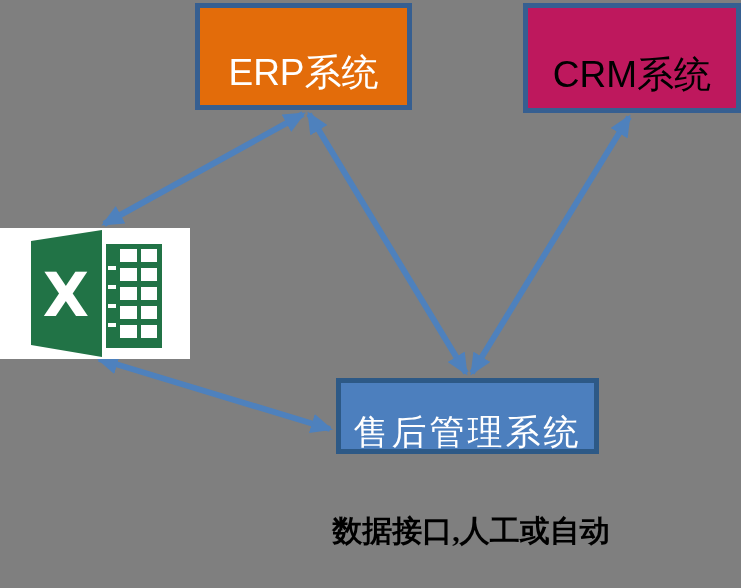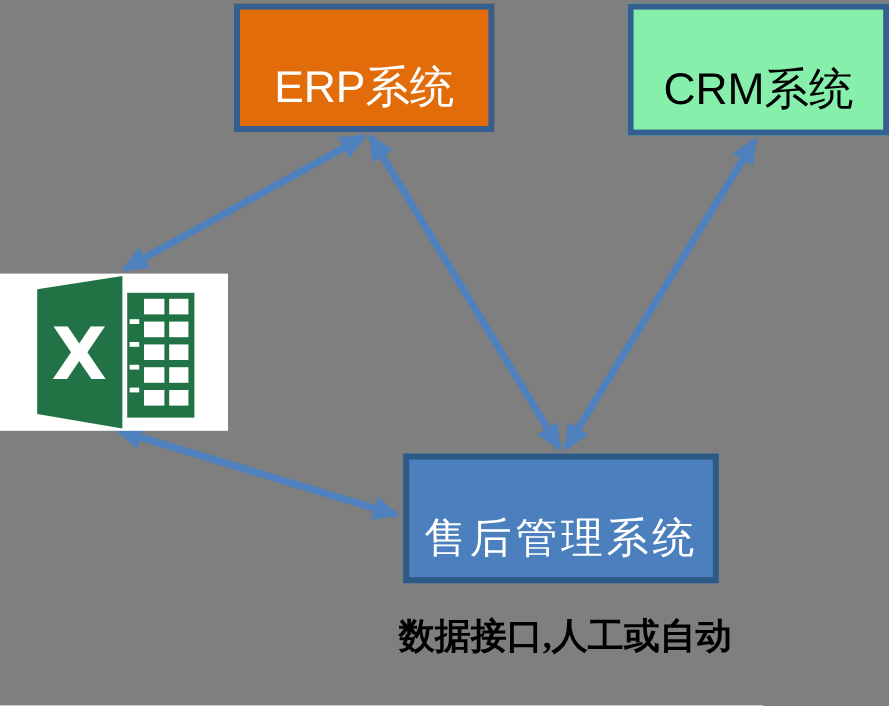--- a/index.html
+++ b/index.html
@@ -39,21 +39,21 @@
     width: 217px; height: 107px;
     font-size: 37px;
   }
   #node-crm {
     left: 523px; top: 3px;
     width: 218px; height: 110px;
     font-size: 37px;
   }
   #node-aftersales {
     left: 336px; top: 378px;
-    width: 263px; height: 108px;
+    width: 263px; height: 76px;
     font-family: "Liberation Serif", serif;
     font-size: 35px;
     letter-spacing: 3px;
   }
   #excel-wrap {
     position: absolute;
     left: 0; top: 228px;
     width: 190px; height: 131px;
     background: #ffffff;
   }
@@ -87,21 +87,21 @@
       <line x1="303" y1="114" x2="104" y2="224" stroke="#4E81BD" stroke-width="6" marker-start="url(#ah-start)" marker-end="url(#ah-end)"></line>
       <line x1="309" y1="114" x2="466" y2="373" stroke="#4E81BD" stroke-width="6" marker-start="url(#ah-start)" marker-end="url(#ah-end)"></line>
       <line x1="629" y1="117" x2="472" y2="373" stroke="#4E81BD" stroke-width="6" marker-start="url(#ah-start)" marker-end="url(#ah-end)"></line>
       <line x1="99" y1="359" x2="330" y2="429" stroke="#4E81BD" stroke-width="6" marker-start="url(#ah-start)" marker-end="url(#ah-end)"></line>
     </svg>
 
   <div id="node-erp" class="sys-box" style="background-color: rgb(227, 108, 10); border-color: rgb(54, 95, 145); color: rgb(255, 255, 255);">
     <span class="sys-label">ERP系统</span>
   </div>
 
-  <div id="node-crm" class="sys-box" style="background-color: #86efac; border-color: rgb(54, 95, 145); color: rgb(0, 0, 0);">
+  <div id="node-crm" class="sys-box" style="background-color: #be185d; border-color: rgb(54, 95, 145); color: rgb(0, 0, 0);">
     <span class="sys-label">CRM系统</span>
   </div>
 
   <div id="node-aftersales" class="sys-box" style="background-color: rgb(76, 127, 190); border-color: rgb(45, 89, 134); color: rgb(255, 255, 255);">
     <span class="sys-label">售后管理系统</span>
   </div>
 
   <div id="excel-wrap" style="background-color: rgb(255, 255, 255); --excel-green: #217346;">
     <svg width="190" height="131" viewBox="0 0 190 131" xmlns="http://www.w3.org/2000/svg">
 

